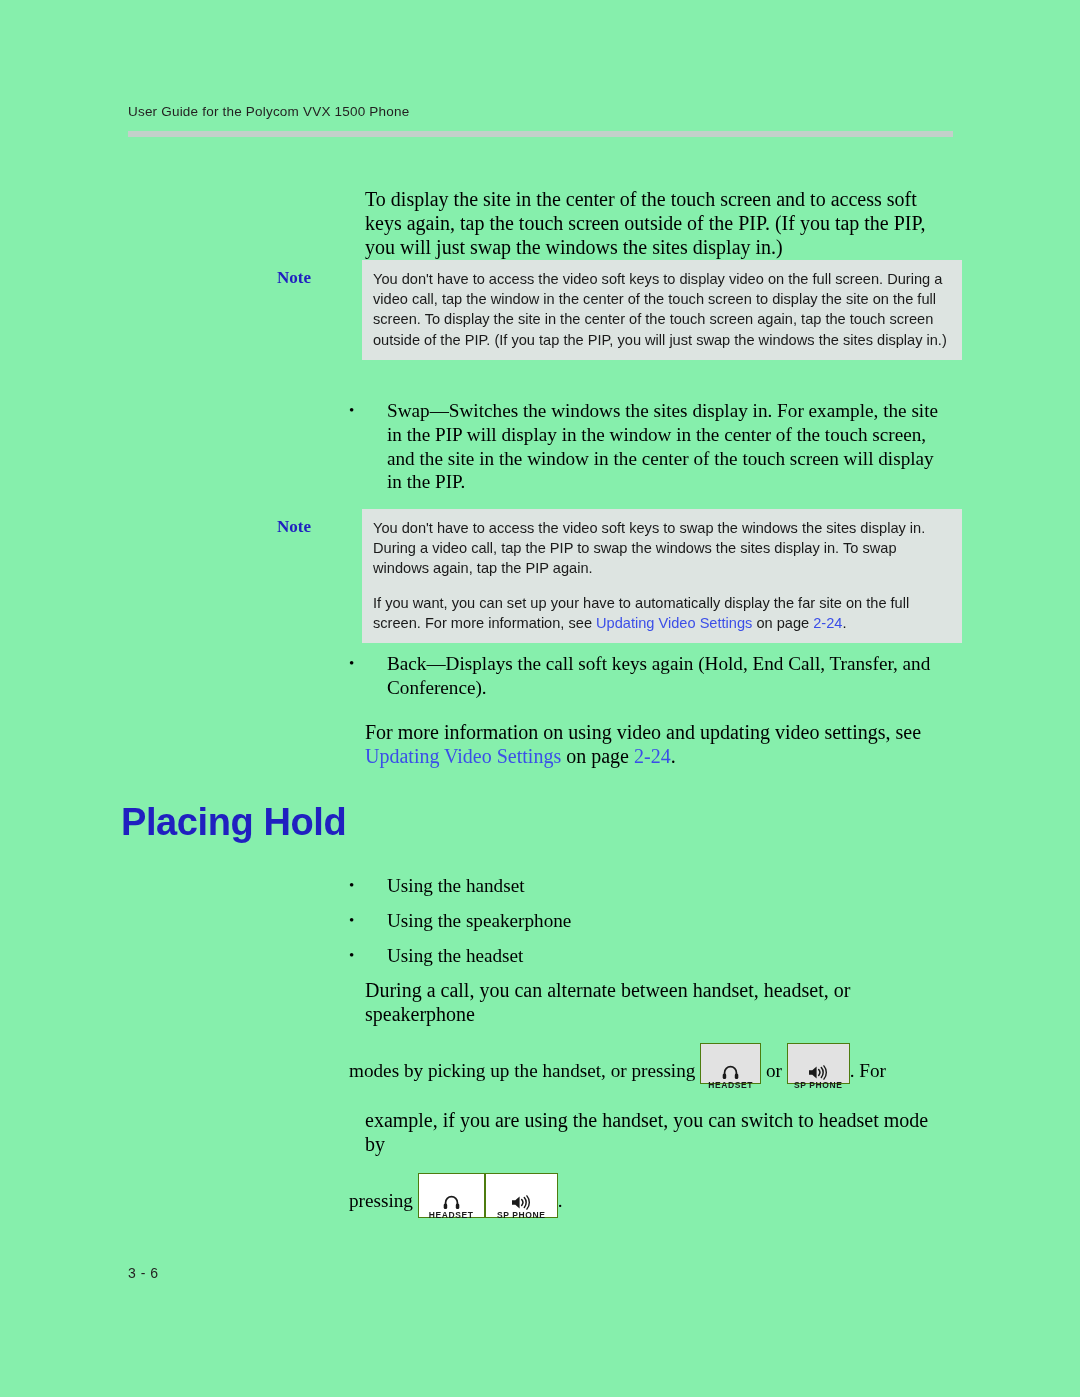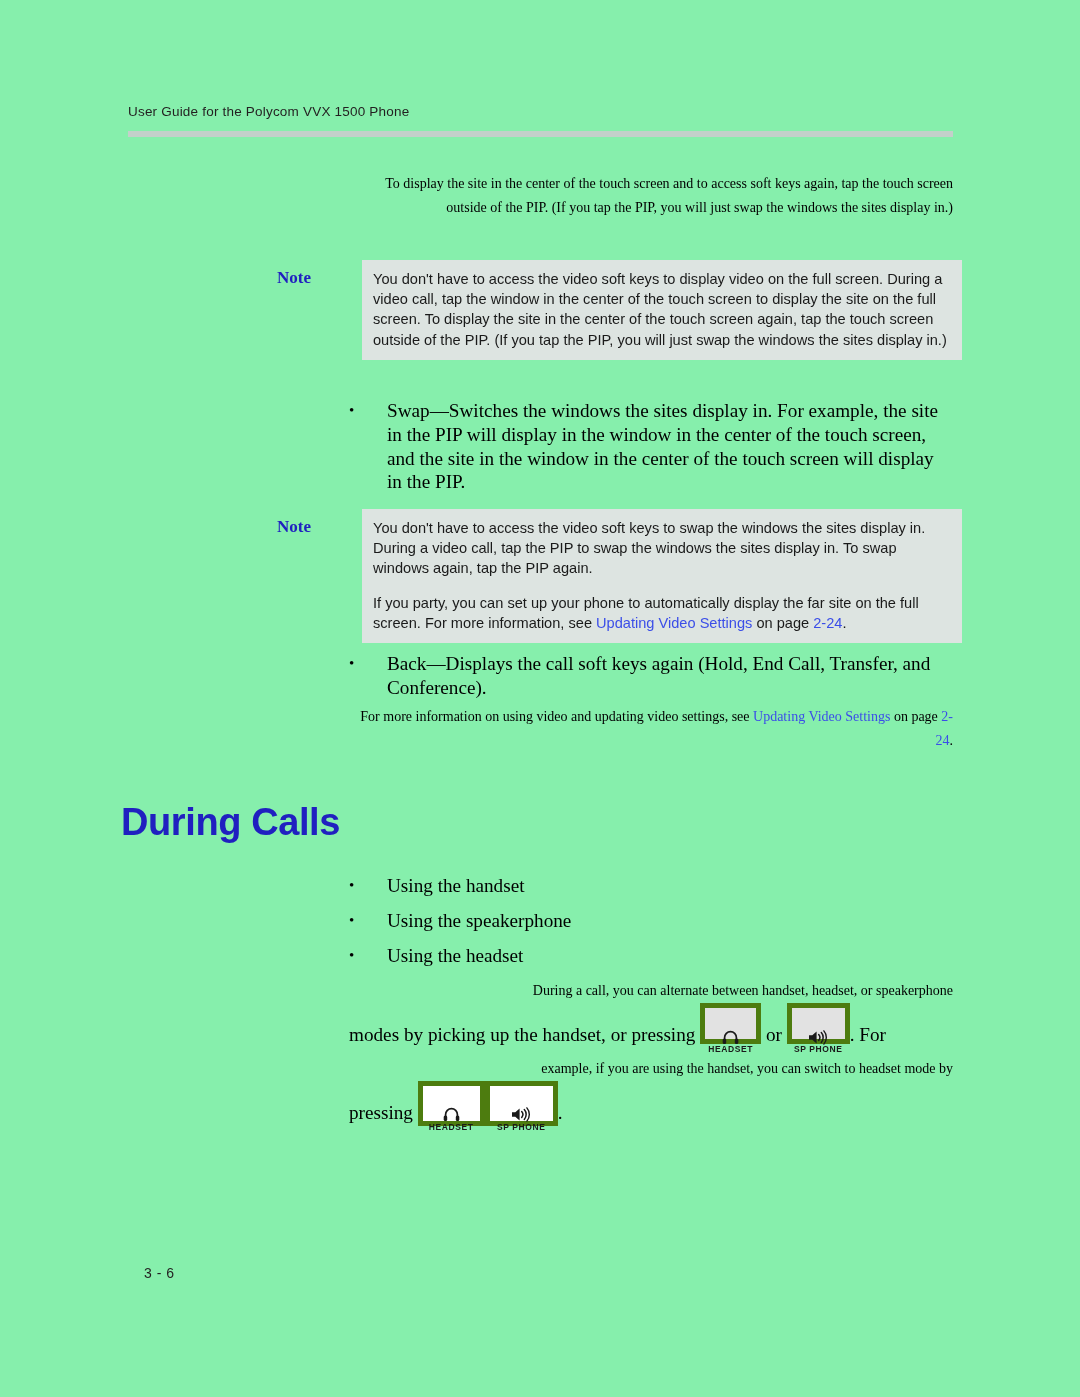--- a/index.html
+++ b/index.html
@@ -37,24 +37,24 @@
     background: #c3d0ca;
   }
 
   
   .body-col {
     position: absolute;
     left: 349px;
     width: 604px;
   }
   .para {
-    font-size: 14px;
+    font-size: 20px;
     line-height: 23.8px;
-    text-align: right;
-    margin: 0;
+    text-align: left;
+    margin: 16px;
   }
 
   .bullet-row {
     position: relative;
     padding-left: 38px;
     font-size: 19.2px;
     line-height: 23.8px;
   }
   .bullet-dot {
     position: absolute;
@@ -113,21 +113,21 @@
     font-size: 38px;
     letter-spacing: -0.4px;
     color: #2020c0;
     white-space: nowrap;
   }
 
   
   .keybtn {
     display: inline-block;
     vertical-align: -11px;
-    border: 5px solid #4d7c0f;
+    border: 1px solid #4d7c0f;
     box-sizing: border-box;
     text-align: center;
     padding: 19px 0 2px 0;
     font-family: "Liberation Sans", "DejaVu Sans", sans-serif;
     line-height: 1;
     color: #1a1a1a;
   }
   .keybtn.gray { background: #e2e2e2; }
   .keybtn.white { background: #ffffff; }
   .keybtn .kb-icon {
@@ -149,21 +149,21 @@
   .keybtn.sz-d { width: 73px; height: 45px; }
 
   .line-with-keys {
     font-size: 19.2px;
     line-height: 45px;
   }
 
   
   .folio {
     position: absolute;
-    left: 144px;
+    left: 128px;
     top: 1265px;
     font-family: "Liberation Sans", "DejaVu Sans", sans-serif;
     font-size: 14px;
     letter-spacing: 0.5px;
     color: #231f20;
   }
 </style>
 </head>
 <body>
 
@@ -187,36 +187,36 @@
     <div class="bullet-row">
       <span class="bullet-dot">•</span>
       <span>Swap—Switches the windows the sites display in. For example, the site in the PIP will display in the window in the center of the touch screen, and the site in the window in the center of the touch screen will display in the PIP.</span>
     </div>
   </div>
 
   <div class="note-block" style="left:265px; top:509px; width:688px;">
     <div class="note-label">Note</div>
     <div class="note-body">
       <p>You don't have to access the video soft keys to swap the windows the sites display in. During a video call, tap the PIP to swap the windows the sites display in. To swap windows again, tap the PIP again.</p>
-      <p><span>If you party, you can set up your phone to automatically display the far site on the full screen. For more information, see </span><a class="xref" href="#">Updating Video Settings</a><span> on page </span><a class="xref" href="#">2-24</a><span>.</span></p>
+      <p><span>If you want, you can set up your have to automatically display the far site on the full screen. For more information, see </span><a class="xref" href="#">Updating Video Settings</a><span> on page </span><a class="xref" href="#">2-24</a><span>.</span></p>
     </div>
   </div>
 
   <div class="body-col" style="top:652px;">
     <div class="bullet-row">
       <span class="bullet-dot">•</span>
       <span>Back—Displays the call soft keys again (Hold, End Call, Transfer, and Conference).</span>
     </div>
   </div>
 
   <div class="body-col" style="top:705px;">
     <p class="para"><span>For more information on using video and updating video settings, see </span><a class="xref" href="#">Updating Video Settings</a><span> on page </span><a class="xref" href="#">2-24</a><span>.</span></p>
   </div>
 
-  <div class="section-heading">During Calls</div>
+  <div class="section-heading">Placing Hold</div>
 
   <div class="body-col" style="top:861px;">
 
     <div class="bullet-row" style="margin-top:13px;">
       <span class="bullet-dot">•</span>
       <span>Using the handset</span>
     </div>
     <div class="bullet-row" style="margin-top:11px;">
       <span class="bullet-dot">•</span>
       <span>Using the speakerphone</span>

